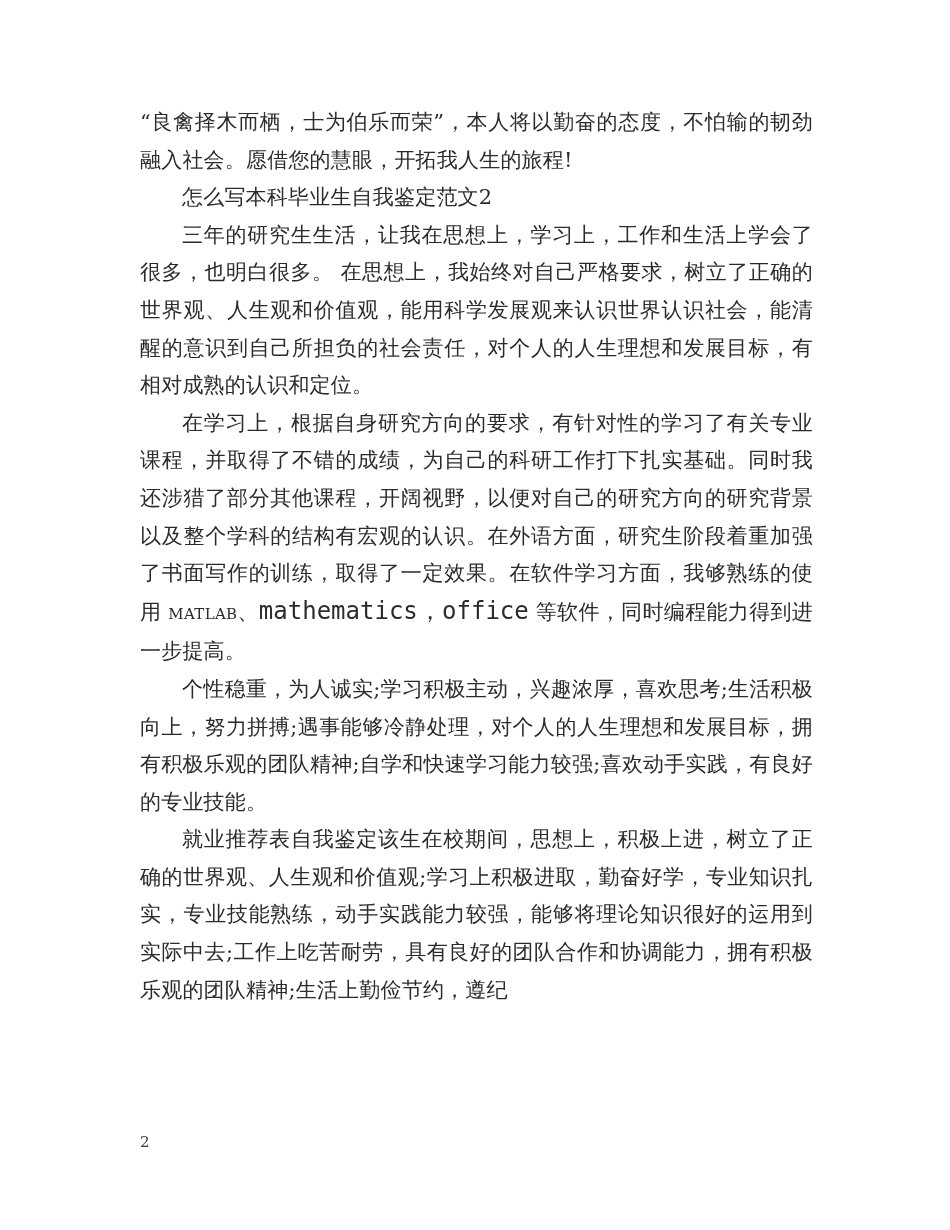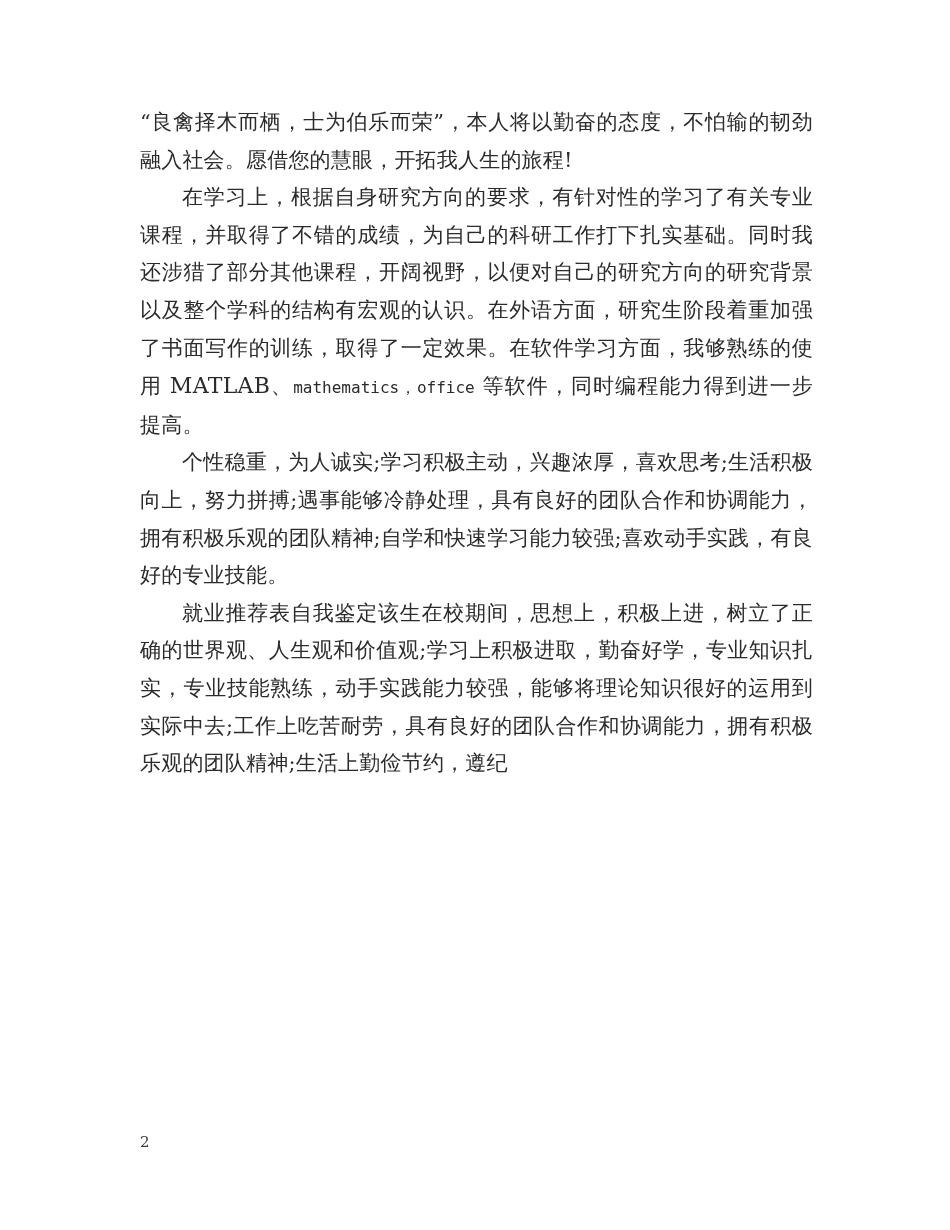--- a/index.html
+++ b/index.html
@@ -42,27 +42,27 @@
     word-break: break-all;
   }
 
   p.para.no-indent {
     text-indent: 0;
   }
 
   
   .latin {
     font-family: "DejaVu Sans Mono", "Liberation Mono", monospace;
-    font-size: 16px;
+    font-size: 24px;
     letter-spacing: 0;
   }
 
   .latin-cap {
     font-family: "DejaVu Serif", "Liberation Serif", serif;
-    font-size: 22px;
+    font-size: 15px;
     letter-spacing: 0.3px;
   }
 
   .page-number {
     position: absolute;
     left: 140px;
     top: 1132px;
     font-size: 15px;
     line-height: 20px;
     color: #3a3a3a;
@@ -71,27 +71,29 @@
 </style>
 </head>
 <body>
 
 <div class="page">
 
   <div class="text-column">
 
     <p class="para no-indent">“良禽择木而栖，士为伯乐而荣”，本人将以勤奋的态度，不怕输的韧劲融入社会。愿借您的慧眼，开拓我人生的旅程!</p>
 
+    <p class="para">怎么写本科毕业生自我鉴定范文2</p>
 
+    <p class="para">三年的研究生生活，让我在思想上，学习上，工作和生活上学会了很多，也明白很多。 在思想上，我始终对自己严格要求，树立了正确的世界观、人生观和价值观，能用科学发展观来认识世界认识社会，能清醒的意识到自己所担负的社会责任，对个人的人生理想和发展目标，有相对成熟的认识和定位。</p>
 
     <p class="para"><span>在学习上，根据自身研究方向的要求，有针对性的学习了有关专业课程，并取得了不错的成绩，为自己的科研工作打下扎实基础。同时我还涉猎了部分其他课程，开阔视野，以便对自己的研究方向的研究背景以及整个学科的结构有宏观的认识。在外语方面，研究生阶段着重加强了书面写作的训练，取得了一定效果。在软件学习方面，我够熟练的使用 </span><span class="latin-cap">MATLAB</span><span>、</span><span class="latin">mathematics，office</span><span> 等软件，同时编程能力得到进一步提高。</span></p>
 
 
 
-    <p class="para">个性稳重，为人诚实;学习积极主动，兴趣浓厚，喜欢思考;生活积极向上，努力拼搏;遇事能够冷静处理，具有良好的团队合作和协调能力，拥有积极乐观的团队精神;自学和快速学习能力较强;喜欢动手实践，有良好的专业技能。</p>
+    <p class="para">个性稳重，为人诚实;学习积极主动，兴趣浓厚，喜欢思考;生活积极向上，努力拼搏;遇事能够冷静处理，对个人的人生理想和发展目标，拥有积极乐观的团队精神;自学和快速学习能力较强;喜欢动手实践，有良好的专业技能。</p>
 
     <p class="para">就业推荐表自我鉴定该生在校期间，思想上，积极上进，树立了正确的世界观、人生观和价值观;学习上积极进取，勤奋好学，专业知识扎实，专业技能熟练，动手实践能力较强，能够将理论知识很好的运用到实际中去;工作上吃苦耐劳，具有良好的团队合作和协调能力，拥有积极乐观的团队精神;生活上勤俭节约，遵纪</p>
 
   </div>
 
   <div class="page-number">2</div>
 
 </div>
 
 </body></html>

